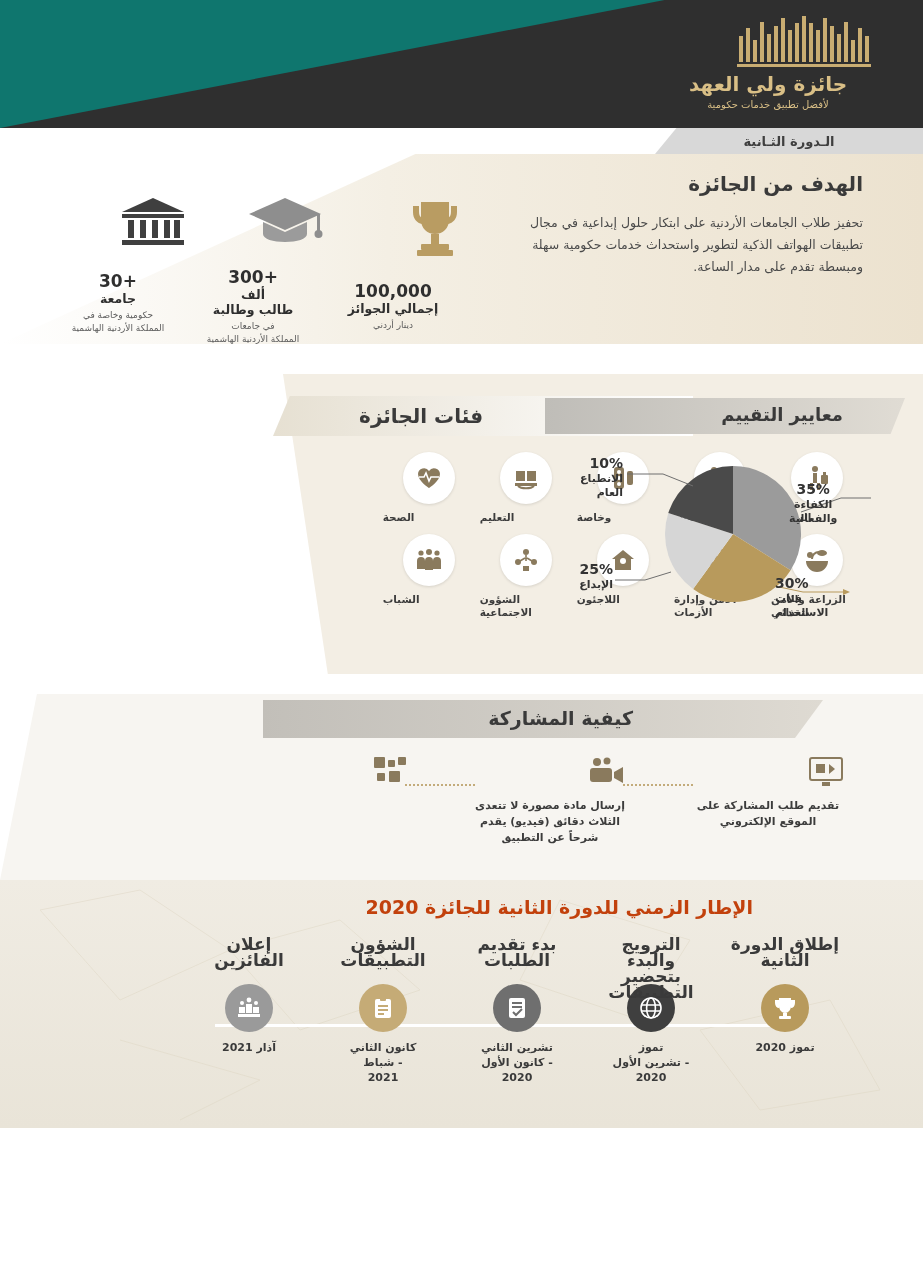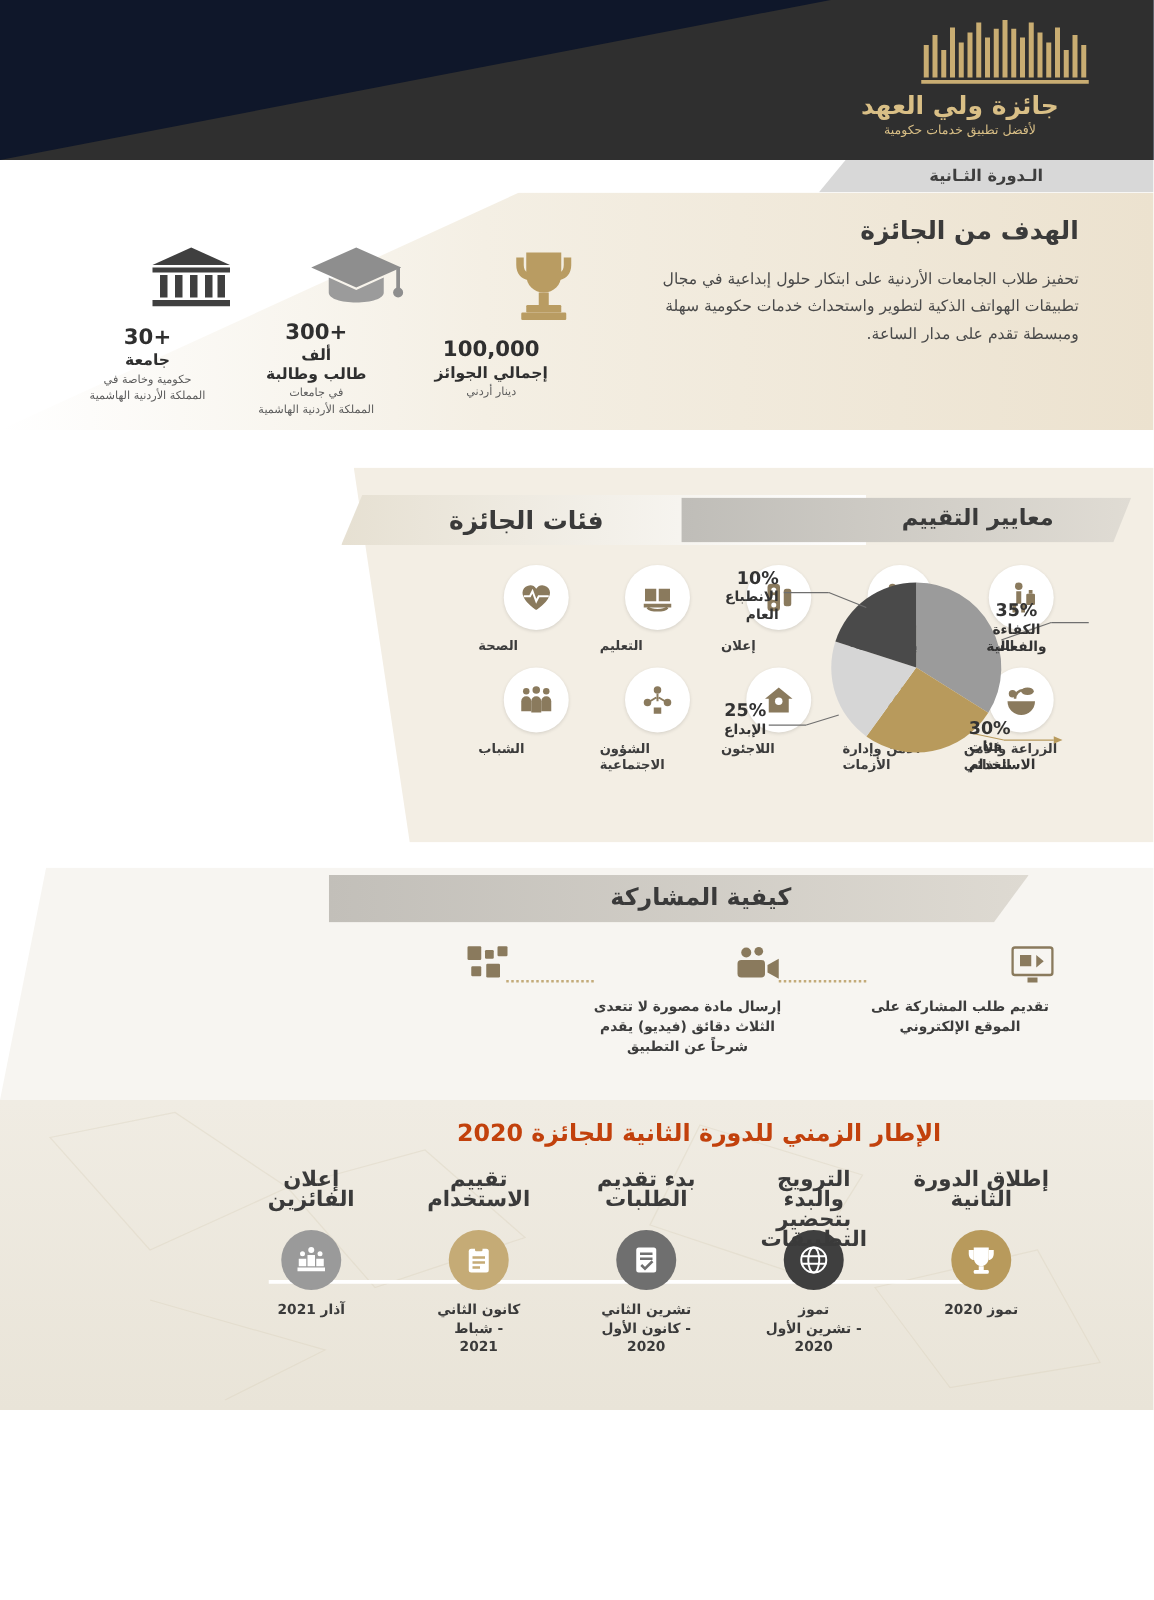--- a/index.html
+++ b/index.html
@@ -9,21 +9,21 @@
     background: #ffffff;
     position: relative;
     overflow: hidden;
     color: #3b3b3b;
   }
   .page { position:absolute; inset:0; }
 
   
   .header {
     position:absolute; top:0; left:0; width:923px; height:128px;
-    background:#0f172a;
+    background:#0f766e;
   }
   .header-dark {
     position:absolute; top:0; right:0; width:923px; height:128px;
     background:#2f2f2f;
     clip-path: polygon(100% 0, 100% 100%, 0 100%, 72% 0);
   }
   .logo-wrap {
     position:absolute; top:14px; right:40px; width:230px; text-align:center;
     color:#c8ab6d;
   }
@@ -53,21 +53,21 @@
     position:absolute; top:172px; right:60px; font-size:20px; font-weight:bold; color:#3a3a3a;
   }
   .goal-text {
     position:absolute; top:212px; right:60px; width:360px;
     font-size:12.5px; line-height:22px; color:#4a4a4a; text-align:right;
   }
 
   .stats { position:absolute; top:190px; right:470px; width:400px; height:150px; }
   .stat { position:absolute; text-align:center; width:140px; }
   .stat .ic { color:#b99c62; line-height:1; }
-  .stat .big { font-size:17px; font-weight:bold; color:#2f2f2f; margin-top:12px; }
+  .stat .big { font-size:17px; font-weight:bold; color:#2f2f2f; margin-top:23px; }
   .stat .mid { font-size:12.5px; font-weight:bold; color:#2f2f2f; }
   .stat .sml { font-size:9px; color:#5c5c5c; line-height:13px; margin-top:3px;}
   .stat-0 { right:-10px; top:8px; }
   .stat-1 { right:130px; top:4px; }
   .stat-2 { right:265px; top:6px; }
 
   
   .cats-band {
     position:absolute; top:374px; right:0; width:640px; height:300px;
     background:#f3eee4;
@@ -285,21 +285,21 @@
     <div class="cat">
       <div class="circle">
         <svg width="26" height="26" viewBox="0 0 26 26" fill="#8a7a5d">
             <rect x="4" y="2" width="10" height="22" rx="3"></rect>
             <circle cx="9" cy="7" r="2" fill="#fff"></circle>
             <circle cx="9" cy="13" r="2" fill="#fff"></circle>
             <circle cx="9" cy="19" r="2" fill="#fff"></circle>
             <rect x="17" y="6" width="6" height="14" rx="2"></rect>
           </svg>
       </div>
-      <div class="lbl">إعلان</div>
+      <div class="lbl">وخاصة</div>
     </div>
     <div class="cat">
       <div class="circle">
         <svg width="26" height="26" viewBox="0 0 26 26" fill="#8a7a5d">
             <path d="M3 6h9v10H3z"></path>
             <path d="M14 6h9v10h-9z"></path>
             <path d="M2 18h22v3H2z"></path>
             <path d="M5 21c3 3 13 3 16 0" stroke="#8a7a5d" stroke-width="2" fill="none"></path>
           </svg>
       </div>
@@ -511,21 +511,21 @@
             <rect x="7" y="10" width="10" height="2" fill="#6f6f6f"></rect>
             <path d="M8 16l3 3 6-6" stroke="#6f6f6f" stroke-width="2" fill="none"></path>
           </svg>
       </div>
       <div class="bot" style="white-space:pre-line">تشرين الثاني
 - كانون الأول
 2020</div>
     </div>
 
     <div class="tl-item" style="right:414px;">
-      <div class="top">تقييم الاستخدام</div>
+      <div class="top">الشؤون التطبيقات</div>
       <div class="tl-circle" style="background:#c5ab76">
         <svg width="24" height="24" viewBox="0 0 24 24" fill="#fff">
             <rect x="4" y="3" width="16" height="19" rx="2"></rect>
             <rect x="9" y="1" width="6" height="4" rx="1" fill="#c5ab76"></rect>
             <rect x="7" y="9" width="10" height="2" fill="#c5ab76"></rect>
             <rect x="7" y="13" width="10" height="2" fill="#c5ab76"></rect>
             <rect x="7" y="17" width="6" height="2" fill="#c5ab76"></rect>
           </svg>
       </div>
       <div class="bot" style="white-space:pre-line">كانون الثاني

